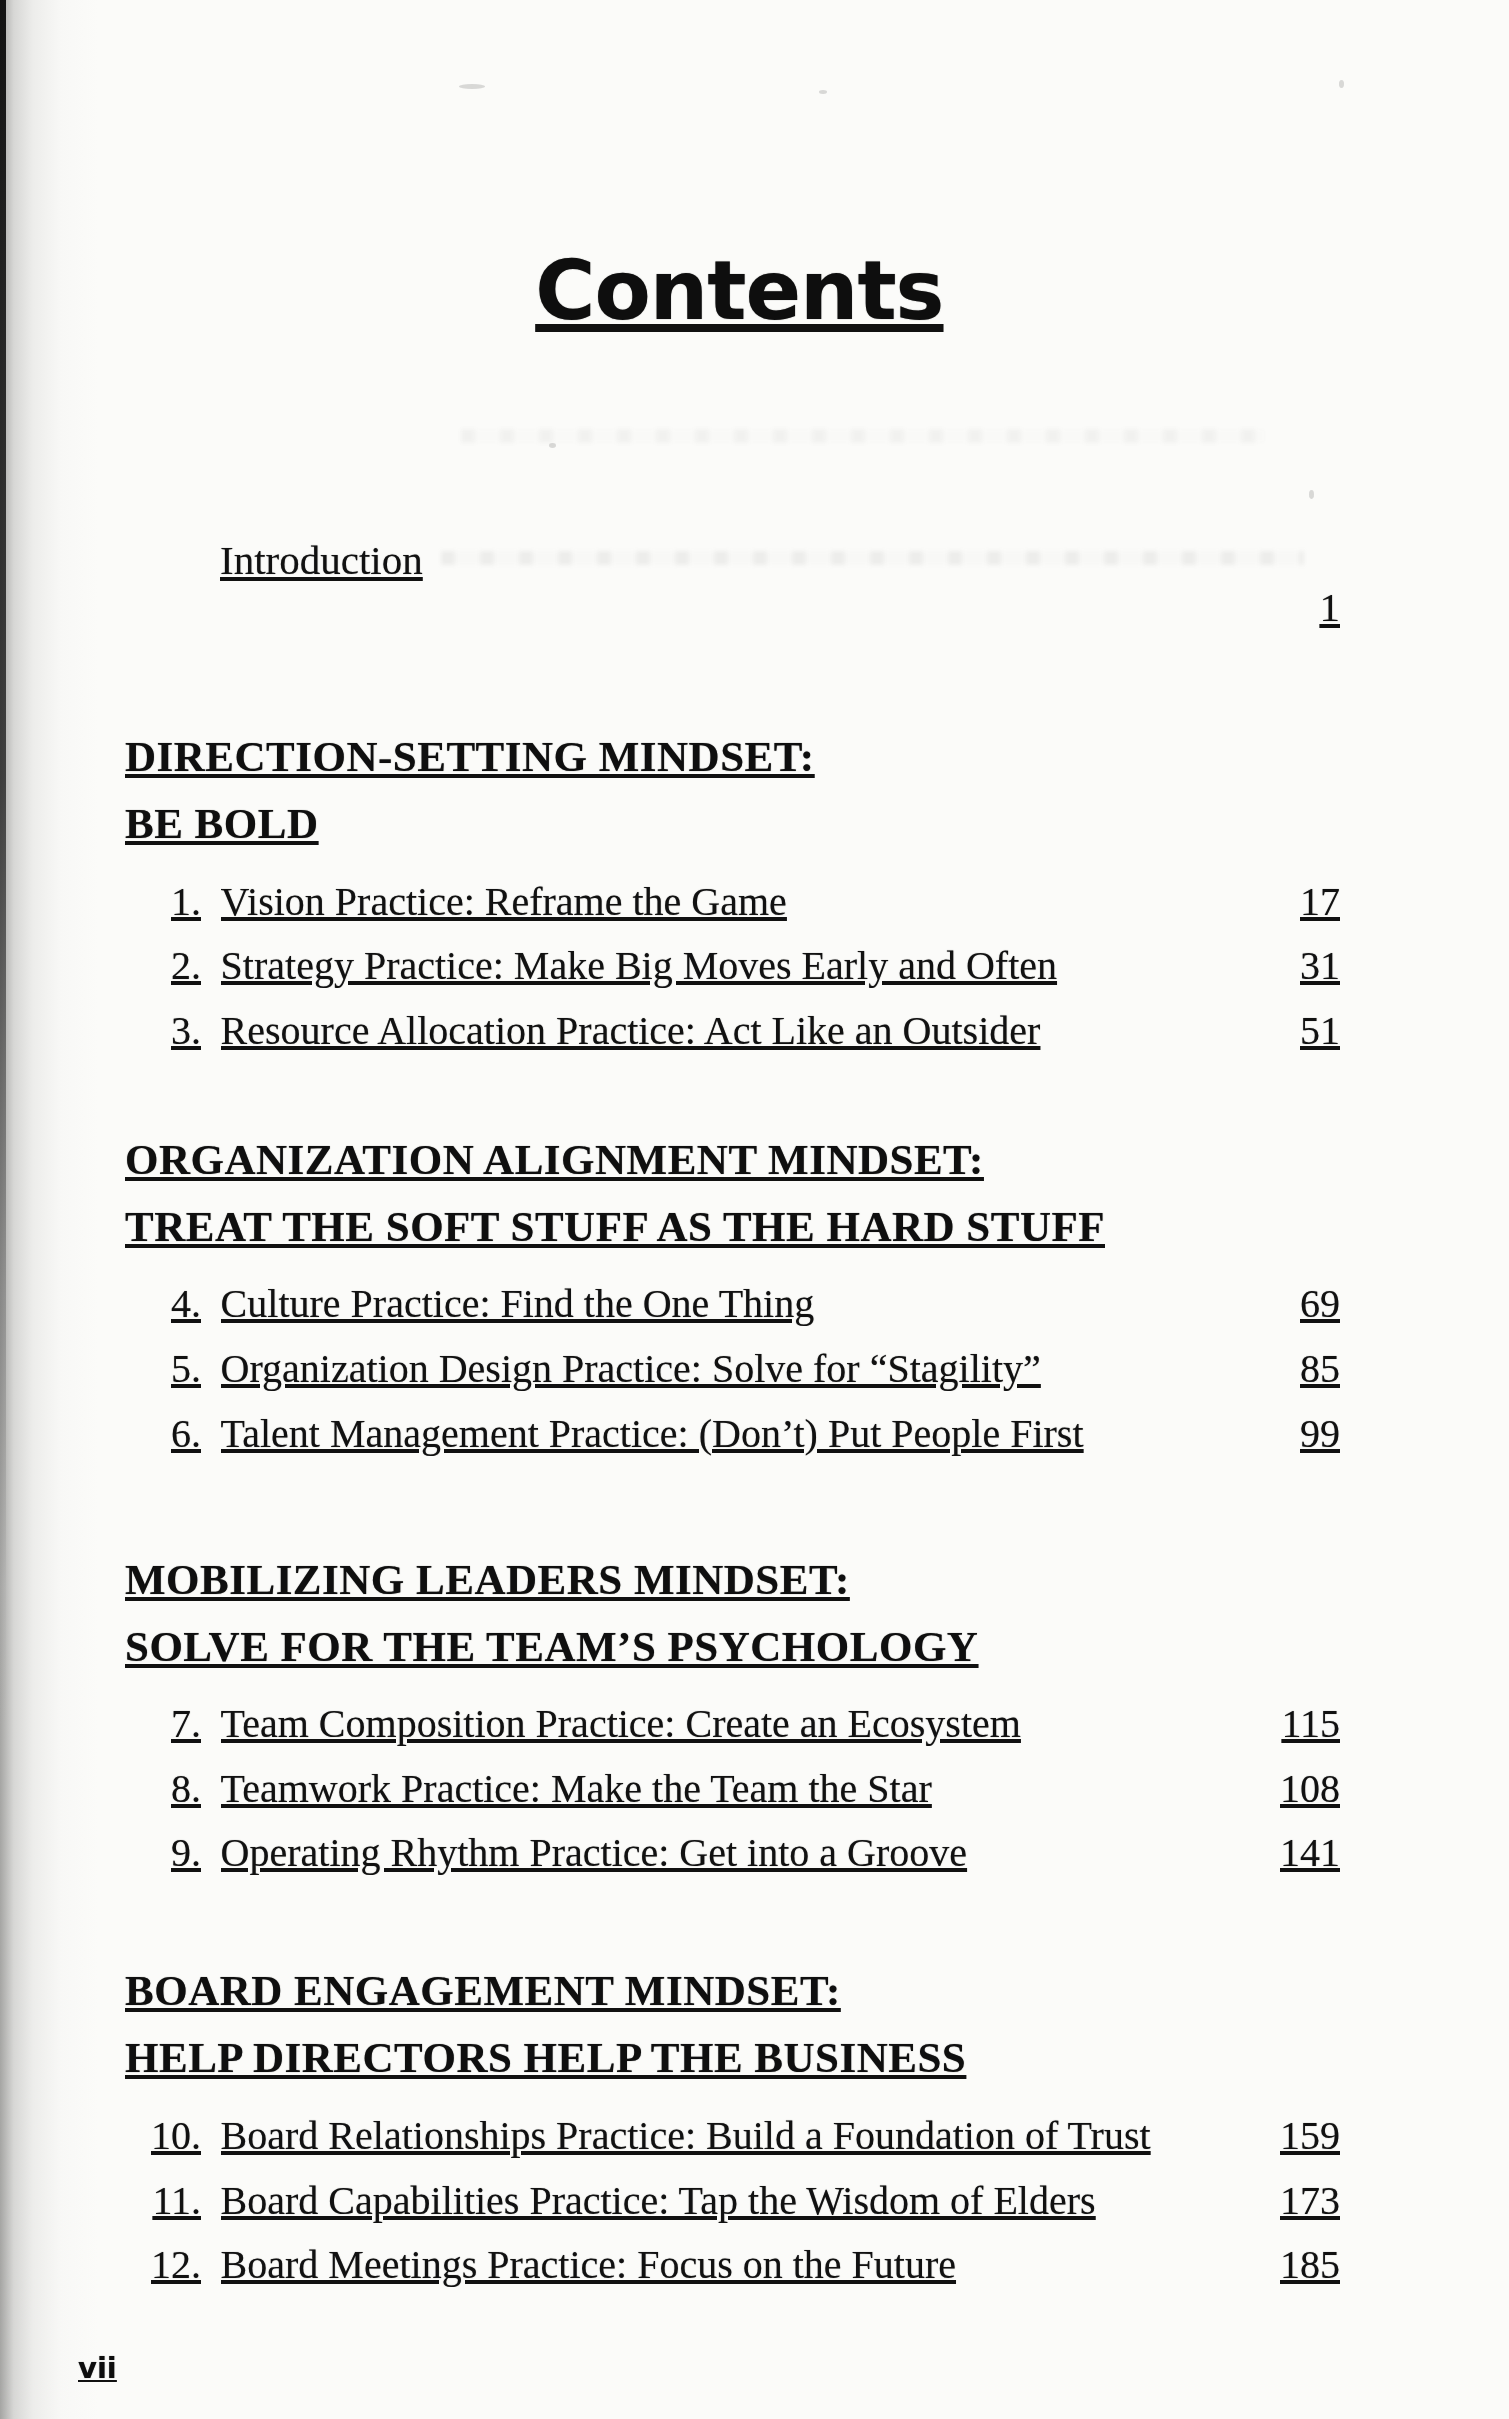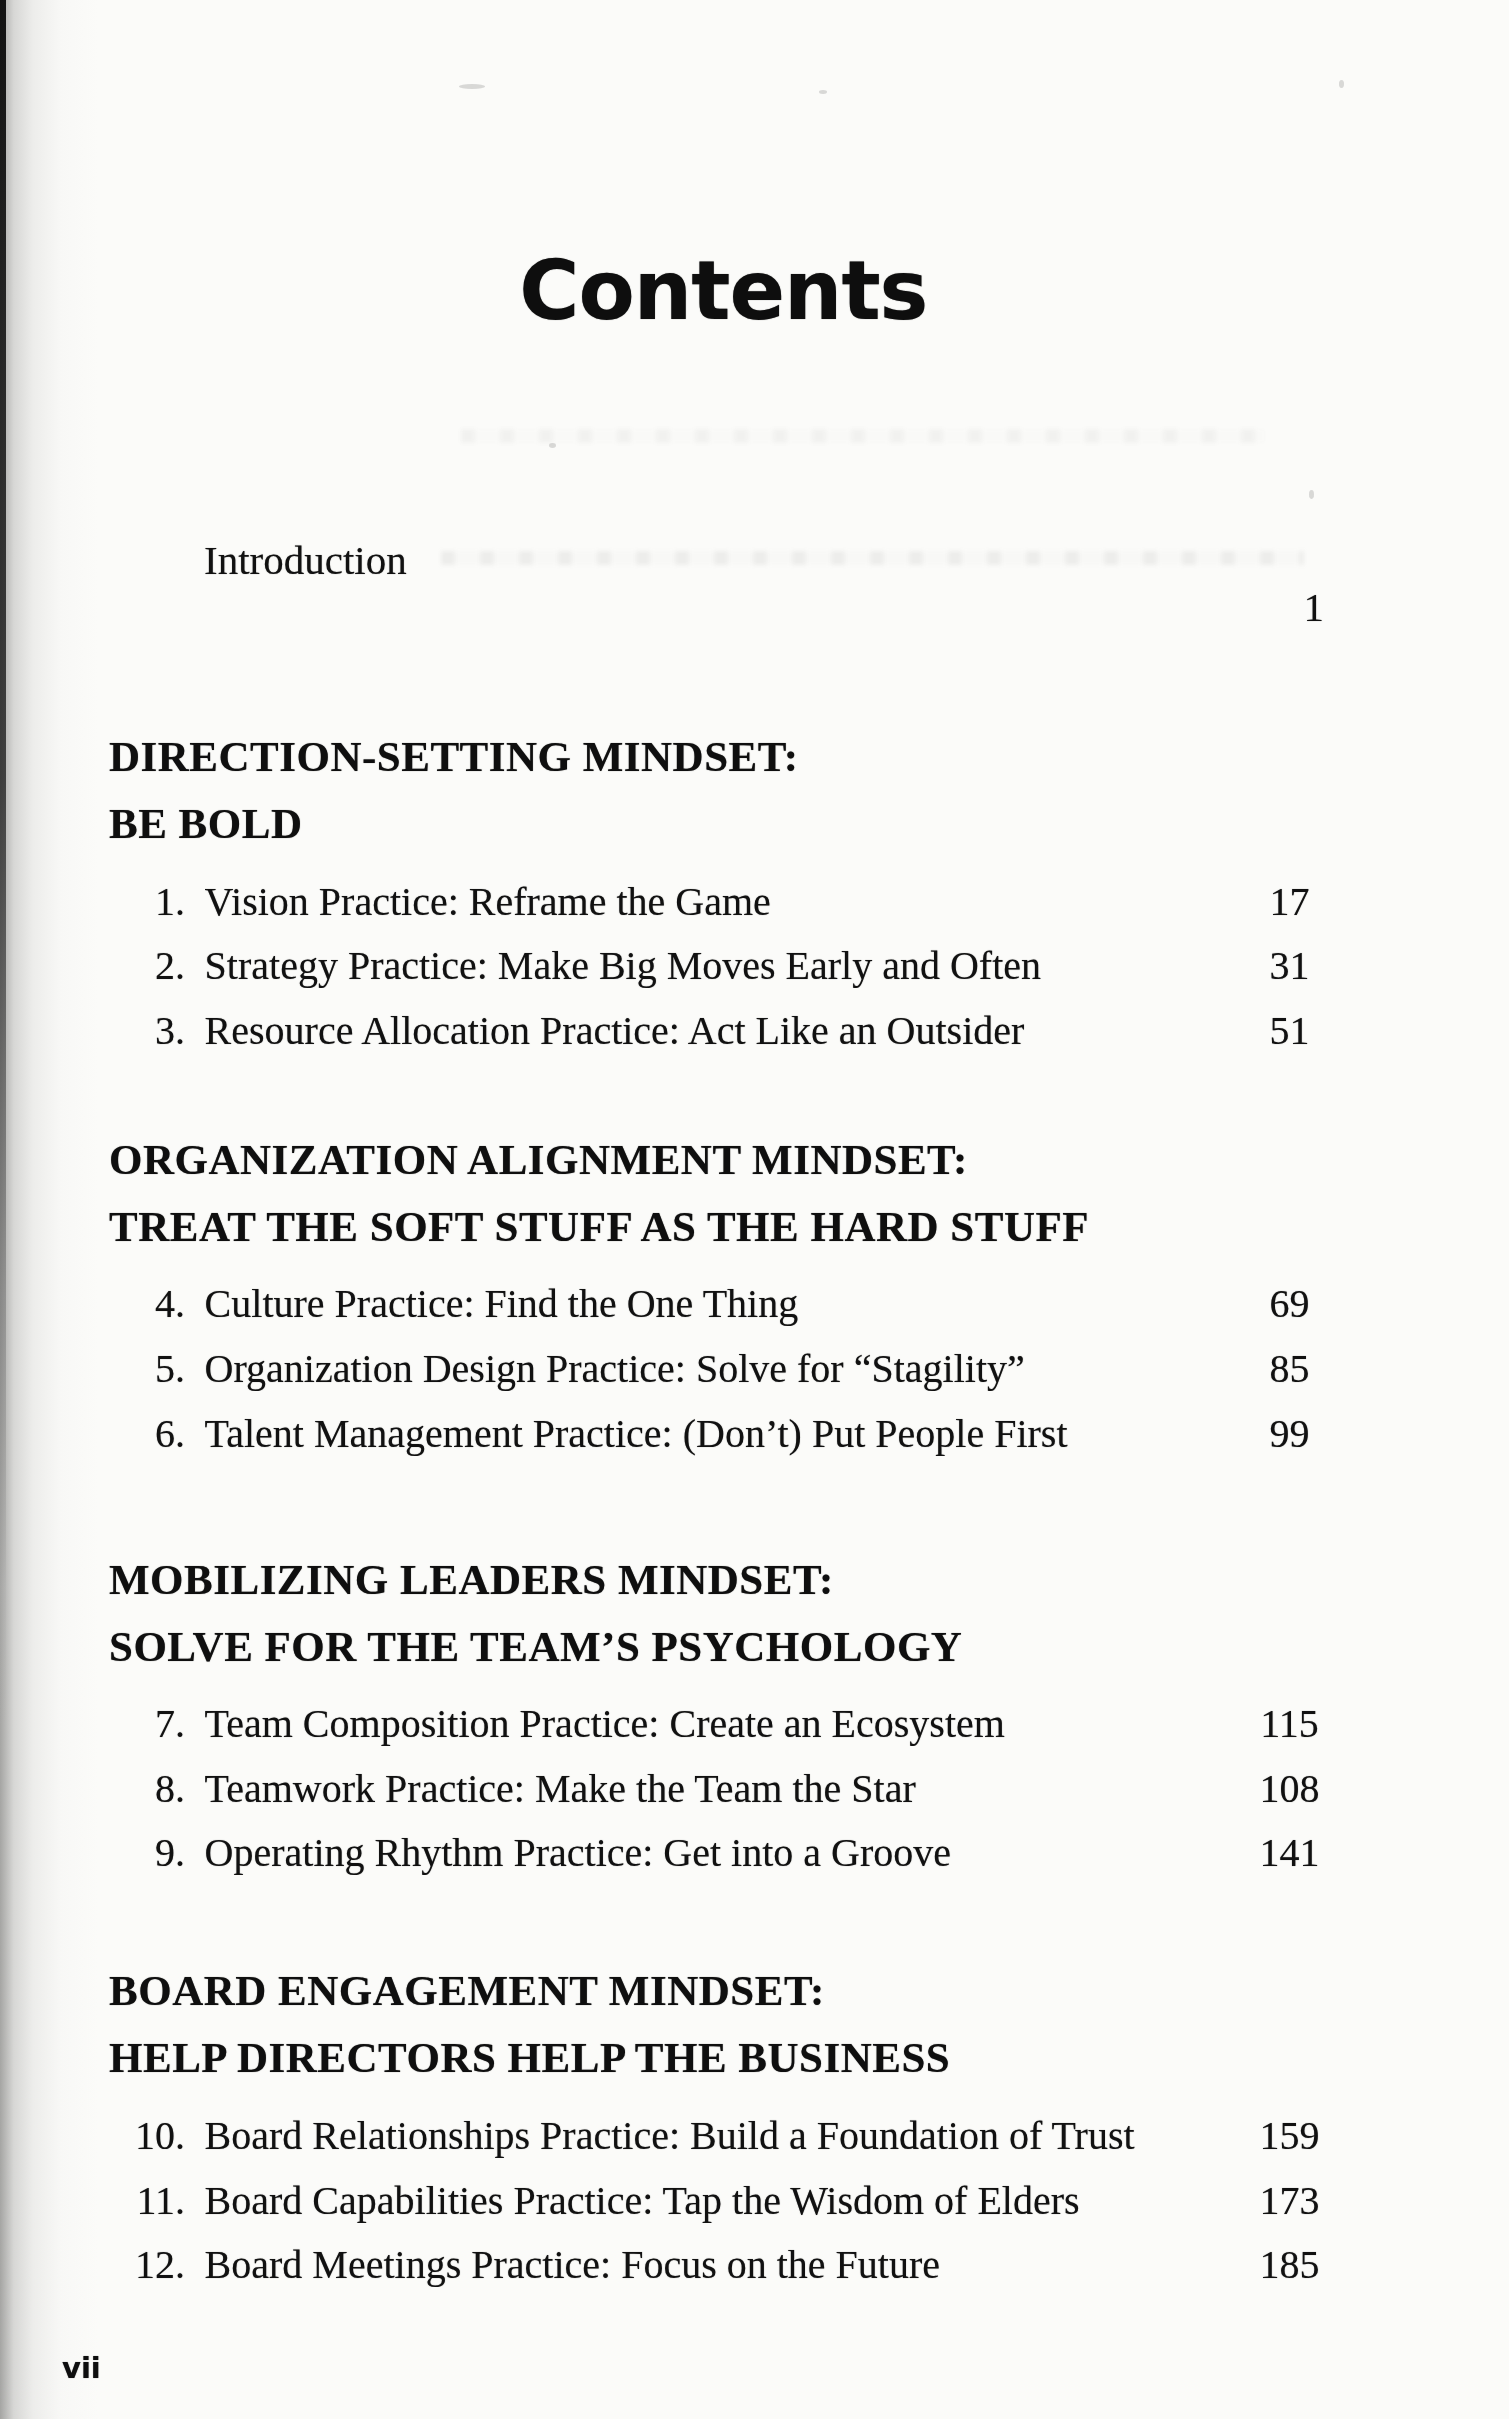--- a/index.html
+++ b/index.html
@@ -53,23 +53,24 @@
     background: repeating-linear-gradient(to right,
       rgba(120,120,120,0.10) 0 13.7px,
       rgba(120,120,120,0.02) 13.7px 39px);
     filter: blur(2px);
     height: 13.7px;
     pointer-events: none;
   }
 
   .content {
     position: absolute;
-    left: 109px;
+    left: 125px;
     top: 0;
     width: 1215px;
+    text-decoration: underline;
   }
 
   .book-title {
     margin: 250px 0 0 0;
     text-align: center;
     padding-left: 13.7px;
     font-family: "DejaVu Sans", sans-serif;
     font-weight: bold;
     font-size: 82px;
     line-height: 82px;
@@ -120,21 +121,21 @@
   }
   .toc-row .num {
     flex: 0 0 76px;
     text-align: right;
     margin-right: 19.6px;
   }
   .toc-row .entry-title { flex: 1 1 auto; overflow: hidden; }
   .toc-row .page-num {
     flex: 0 0 auto;
     margin-left: 11.8px;
-    text-align: center;
+    text-align: right;
     min-width: 69px;
   }
 
   .folio {
     margin-top: 65px;
     text-align: left;
     transform: translateX(-47px);
     font-family: "DejaVu Sans", sans-serif;
     font-weight: bold;
     font-size: 29px;

